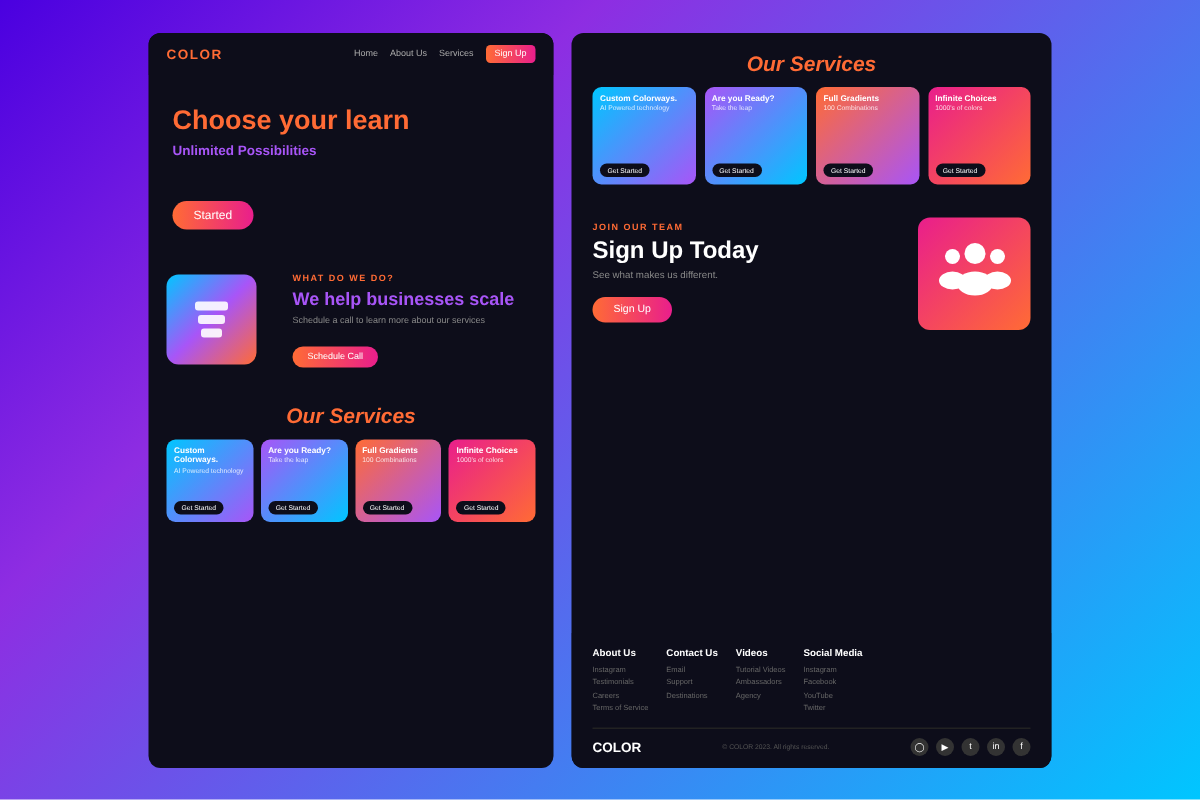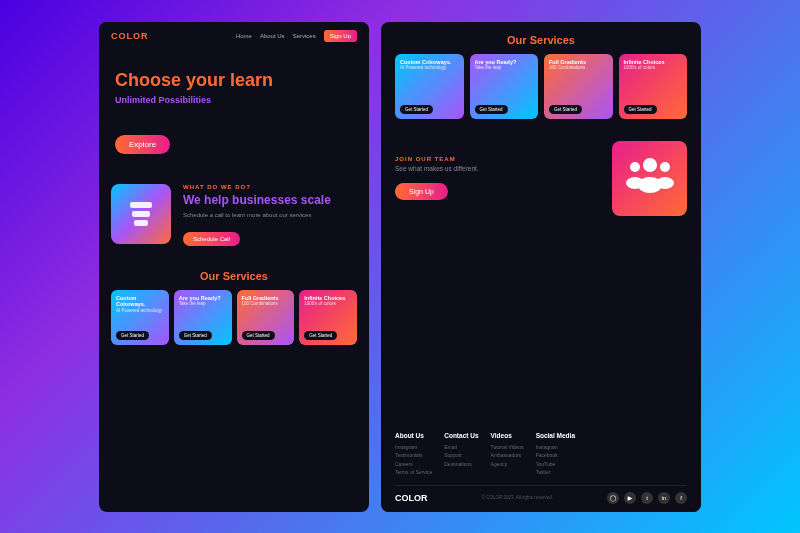--- a/index.html
+++ b/index.html
@@ -86,21 +86,21 @@
       padding: 5px 14px;
       border-radius: 12px;
       display: inline-block;
       cursor: pointer;
     }
 
     
     .what-section {
       display: flex;
       padding: 14px 12px;
-      gap: 12px;
+      gap: 24px;
       flex-shrink: 0;
     }
     .what-icon-box {
       width: 60px;
       height: 60px;
       border-radius: 8px;
       background: linear-gradient(135deg, #00c6ff, #a855f7, #ff6b35);
       flex-shrink: 0;
       display: flex;
       align-items: center;
@@ -156,24 +156,25 @@
       cursor: pointer;
     }
 
     
     .services-section {
       padding: 10px 12px;
       flex: 1;
     }
     .section-title {
       color: #ff6b35;
-      font-size: 11px;
+      font-size: 14px;
       font-weight: bold;
       text-align: center;
       margin-bottom: 8px;
+      font-style: italic;
     }
     .service-cards {
       display: flex;
       gap: 5px;
     }
     .service-card {
       flex: 1;
       height: 55px;
       border-radius: 6px;
       padding: 5px;
@@ -367,21 +368,21 @@
       <span class="nav-link">Services</span>
       <span class="nav-signup">Sign Up</span>
     </div>
   </div>
 
   <div class="hero">
     <div class="hero-title">
       <span>Choose your </span><span style="color:#ff6b35">learn</span>
     </div>
     <div class="hero-subtitle">Unlimited Possibilities</div>
-    <div class="btn-explore">Explore</div>
+    <div class="btn-explore">Started</div>
   </div>
 
   <div class="what-section">
     <div class="what-icon-box">
       <div class="stack-icon">
         <div class="stack-layer"></div>
         <div class="stack-layer"></div>
         <div class="stack-layer"></div>
       </div>
     </div>
@@ -460,20 +461,21 @@
           <div class="sc-sub">1000's of colors</div>
         </div>
         <div class="sc-btn">Get Started</div>
       </div>
     </div>
   </div>
 
   <div class="signup-section">
     <div class="signup-content">
       <div class="signup-tag">JOIN OUR TEAM</div>
+      <div class="signup-title">Sign Up Today</div>
       <div class="signup-sub">See what makes us different.</div>
       <div class="btn-signup">Sign Up</div>
     </div>
     <div class="signup-icon-box">
       <span class="people-icon">
         <svg width="50" height="40" viewBox="0 0 50 40" fill="white">
           <circle cx="25" cy="10" r="7"></circle>
           <ellipse cx="25" cy="30" rx="12" ry="8"></ellipse>
           <circle cx="10" cy="12" r="5"></circle>
           <ellipse cx="10" cy="28" rx="9" ry="6"></ellipse>

